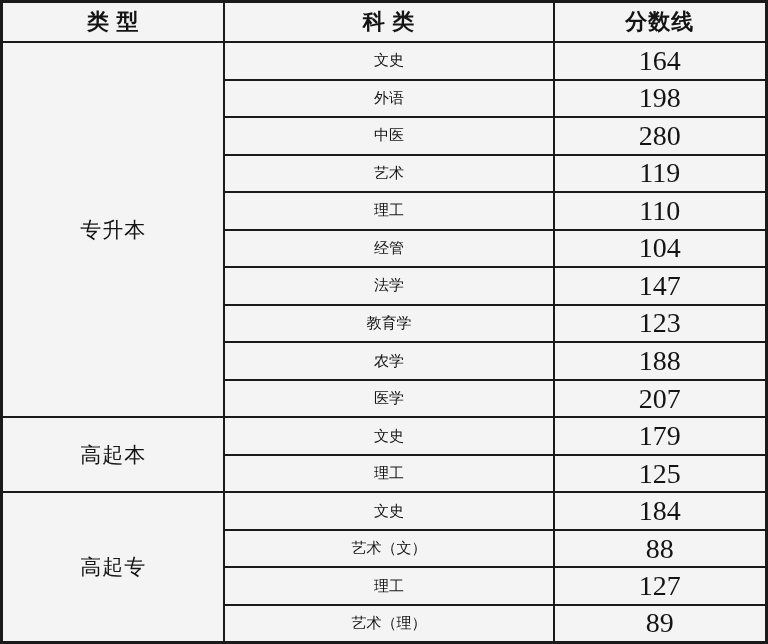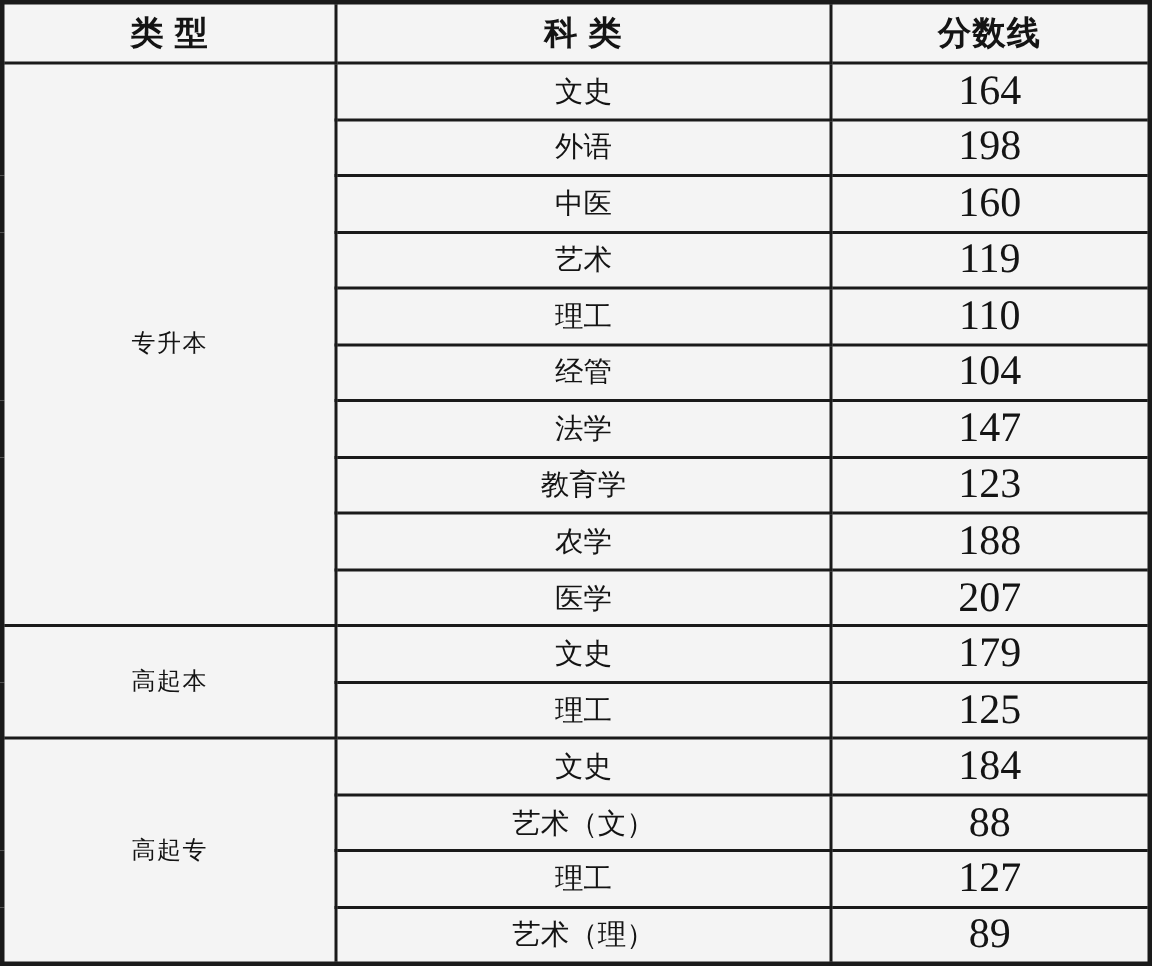--- a/index.html
+++ b/index.html
@@ -37,25 +37,25 @@
   col.col-type{width:222px;}
   col.col-subject{width:328px;}
   col.col-score{width:212px;}
   thead th{
     height:38px;
     font-size:22px;
     font-weight:bold;
     letter-spacing:1px;
   }
   td.type-cell{
-    font-size:16px;
+    font-size:21px;
     letter-spacing:1px;
   }
   td.subject-cell{
-    font-size:19px;
+    font-size:15px;
   }
   td.score-cell{
     font-size:28px;
   }
   tbody tr{height:37px;}
 </style>
 </head>
 <body>
 
 <table class="score-table">
@@ -76,21 +76,21 @@
         <td rowspan="10" class="type-cell">专升本</td>
         <td class="subject-cell">文史</td>
         <td class="score-cell">164</td>
       </tr>
       <tr>
         <td class="subject-cell">外语</td>
         <td class="score-cell">198</td>
       </tr>
       <tr>
         <td class="subject-cell">中医</td>
-        <td class="score-cell">160</td>
+        <td class="score-cell">280</td>
       </tr>
       <tr>
         <td class="subject-cell">艺术</td>
         <td class="score-cell">119</td>
       </tr>
       <tr>
         <td class="subject-cell">理工</td>
         <td class="score-cell">110</td>
       </tr>
       <tr>

